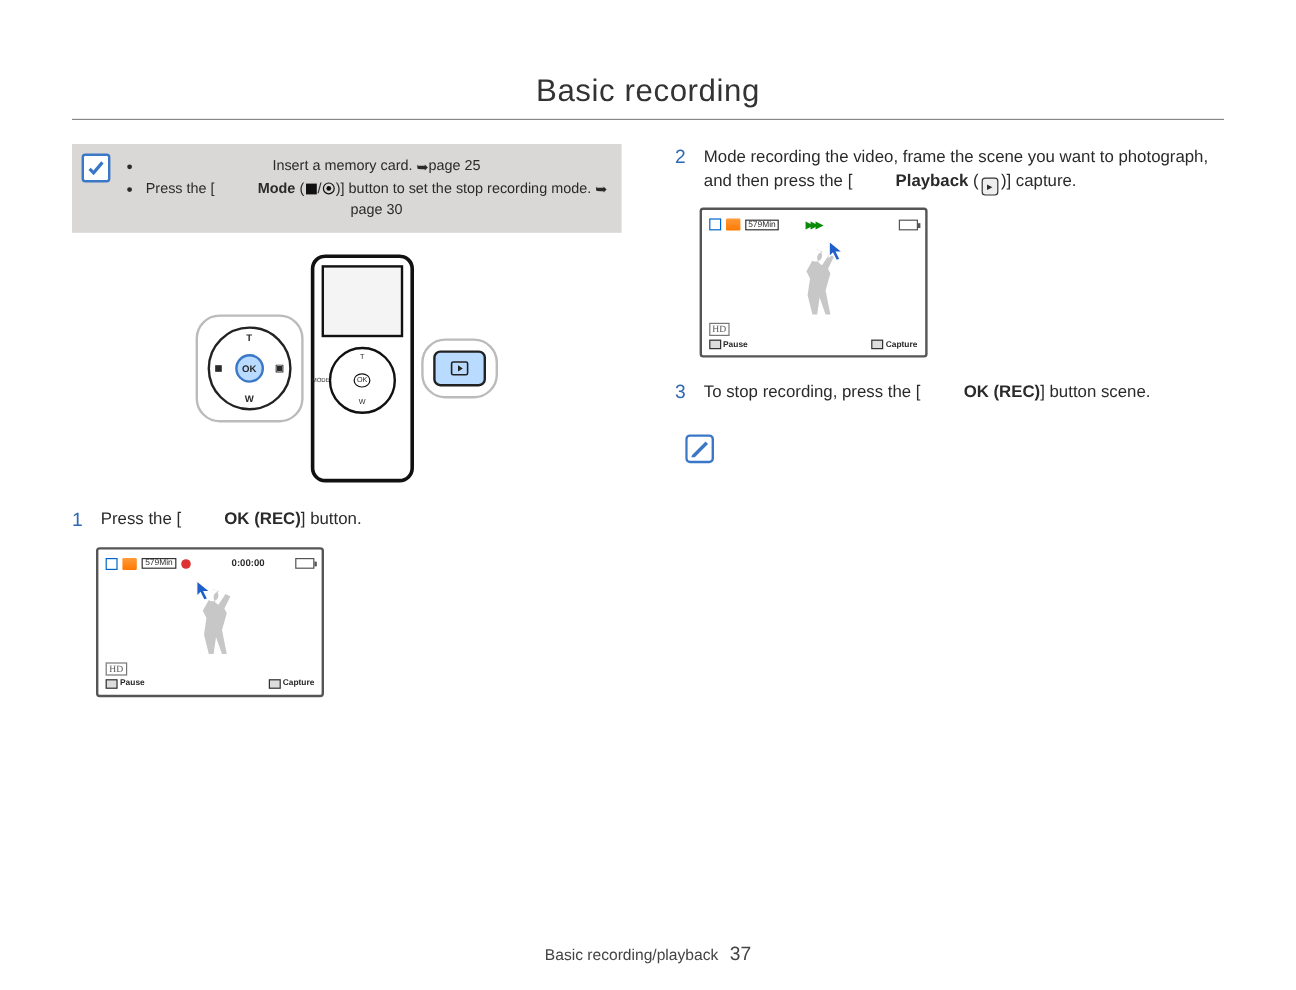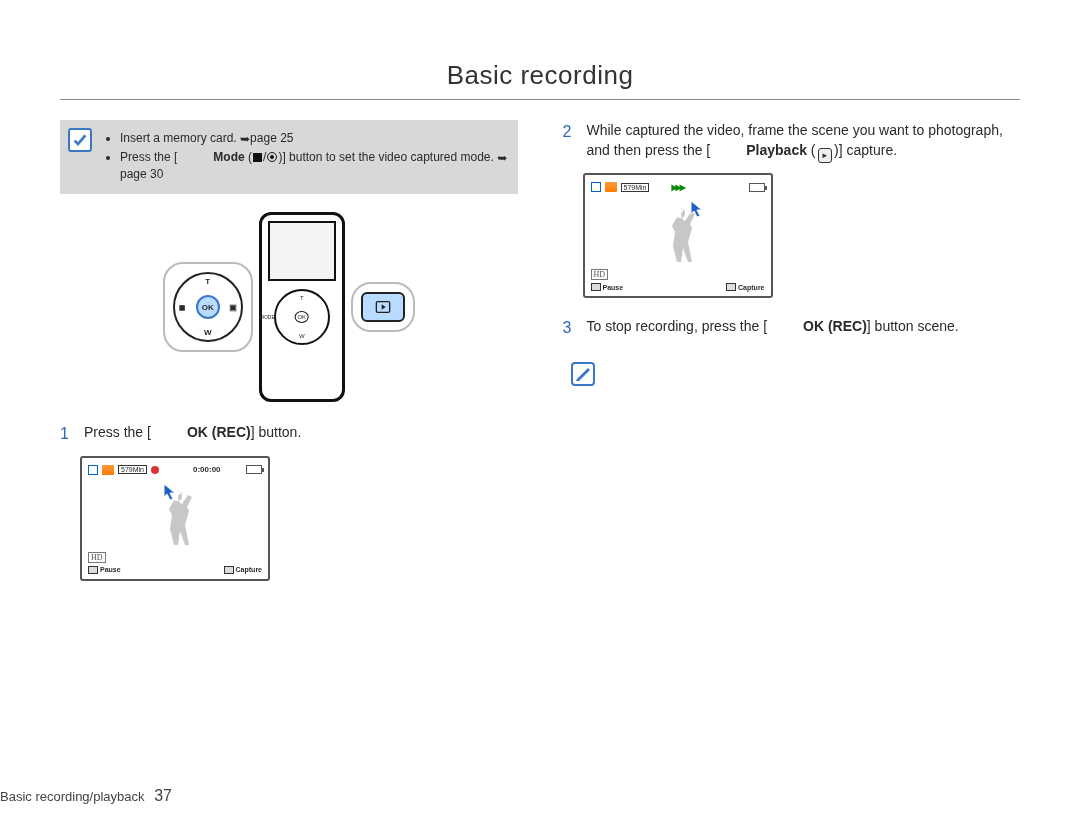--- a/index.html
+++ b/index.html
@@ -40,20 +40,21 @@
     line-height: 1.3;
   }
   .body-text { line-height: 1.4; margin-bottom: 14px; }
   .note-box {
     background: #d9d8d6;
     padding: 10px 10px 10px 46px;
     position: relative;
     font-size: 12px;
     line-height: 1.4;
     margin-bottom: 18px;
+    text-align: center;
   }
   .note-icon {
     position: absolute;
     left: 8px;
     top: 8px;
     width: 24px;
     height: 24px;
   }
   .note-icon.check {
     border: 2px solid #3a77c6;
@@ -177,20 +178,21 @@
   }
   .lcd-bot { display:flex; justify-content:space-between; align-items:center; margin-top:3px;}
   .lcd-bot .tag { font-size:7px; font-weight:bold;}
   .lcd-bot .hd { border:1px solid #777; padding:0 2px; font-size:8px; color:#555;font-family:Liberation Serif, serif;}
   .lcd-bot .btn { display:flex;align-items:center;gap:2px;}
   .lcd-bot .btn-box{width:10px;height:8px;border:1px solid #333;background:#ddd;}
   .footer {
     position: absolute;
     bottom: 20px;
     left: 0; right: 0;
+    text-align: center;
     font-size: 13px;
     color: #444;
   }
   .footer .pg { font-size: 16px; margin-left:6px;}
   b { font-weight: bold; padding-left: 36px; }
   .arrow-ref { display:inline-block; transform: translateY(1px); }
 </style>
 </head>
 <body>
 
@@ -205,21 +207,21 @@
       <div class="note-icon check">
         <svg viewBox="0 0 24 24" width="16" height="16" fill="none" stroke="#3a77c6" stroke-width="4">
             <polyline points="4,13 9,18 20,5"></polyline>
           </svg>
       </div>
       <ul>
         <li>
           <span>Insert a memory card. </span><span class="arrow-ref">➥</span><span>page 25</span>
         </li>
         <li>
-          <span>Press the [</span><b>Mode</b><span> (</span><span class="black-square"></span>/<span class="black-circle"></span><span>)] button to set the video captured mode. </span><span class="arrow-ref">➥</span><span>page 30</span>
+          <span>Press the [</span><b>Mode</b><span> (</span><span class="black-square"></span>/<span class="black-circle"></span><span>)] button to set the stop recording mode. </span><span class="arrow-ref">➥</span><span>page 30</span>
         </li>
       </ul>
     </div>
 
     <div class="device-illustration">
       <div class="callout-box">
         <div class="dpad-circle">
           <div class="ok">OK</div>
           <span class="lbl t">T</span>
           <span class="lbl w">W</span>
@@ -285,21 +287,21 @@
             <span class="tag">Capture</span>
           </span>
       </div>
     </div>
   </div>
 
   <div class="col">
     <div class="step-line">
       <div class="step-num">2</div>
       <div class="step-body">
-        <span>While captured the video, frame the scene you want to photograph, and then press the [</span><b>Playback</b> (<span class="inline-icon">▸</span><span>)] capture.</span>
+        <span>Mode recording the video, frame the scene you want to photograph, and then press the [</span><b>Playback</b> (<span class="inline-icon">▸</span><span>)] capture.</span>
       </div>
     </div>
 
     <div class="lcd-preview">
       <div class="lcd-top">
         <span style="width:10px;height:10px;border:1px solid #06c;display:inline-block"></span>
         <span class="sd"></span>
         <span class="min">579Min</span>
         <span class="ff" style="margin-left:18px">▶▶▶</span>
         <span class="batt"></span>

